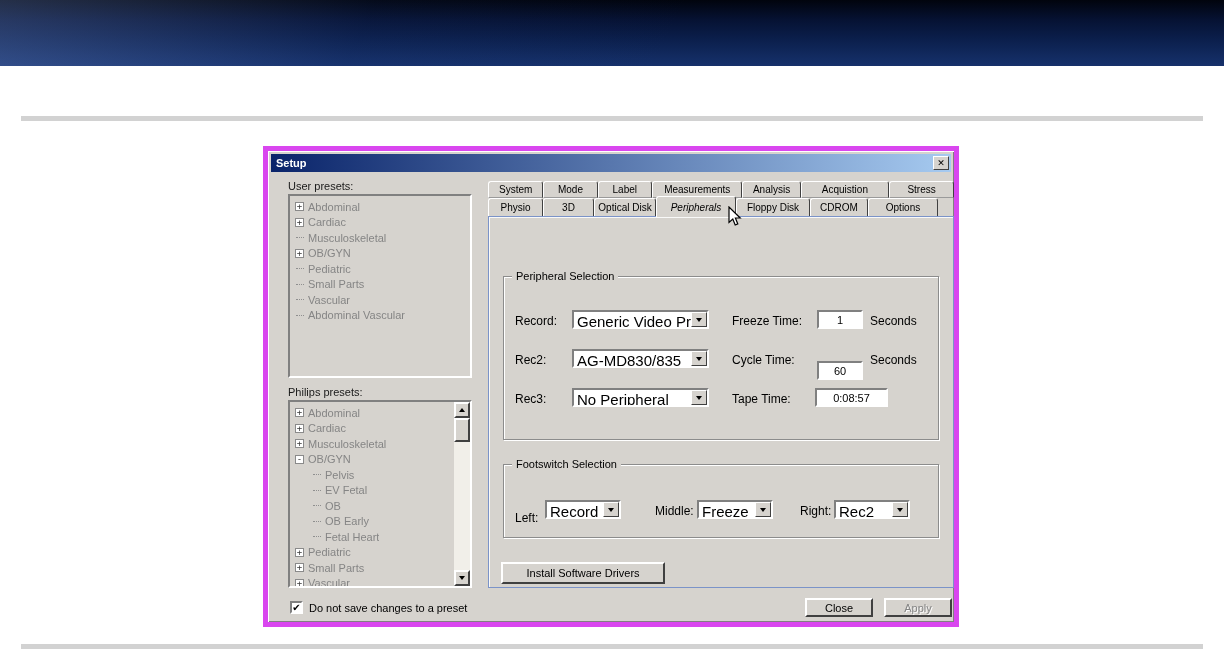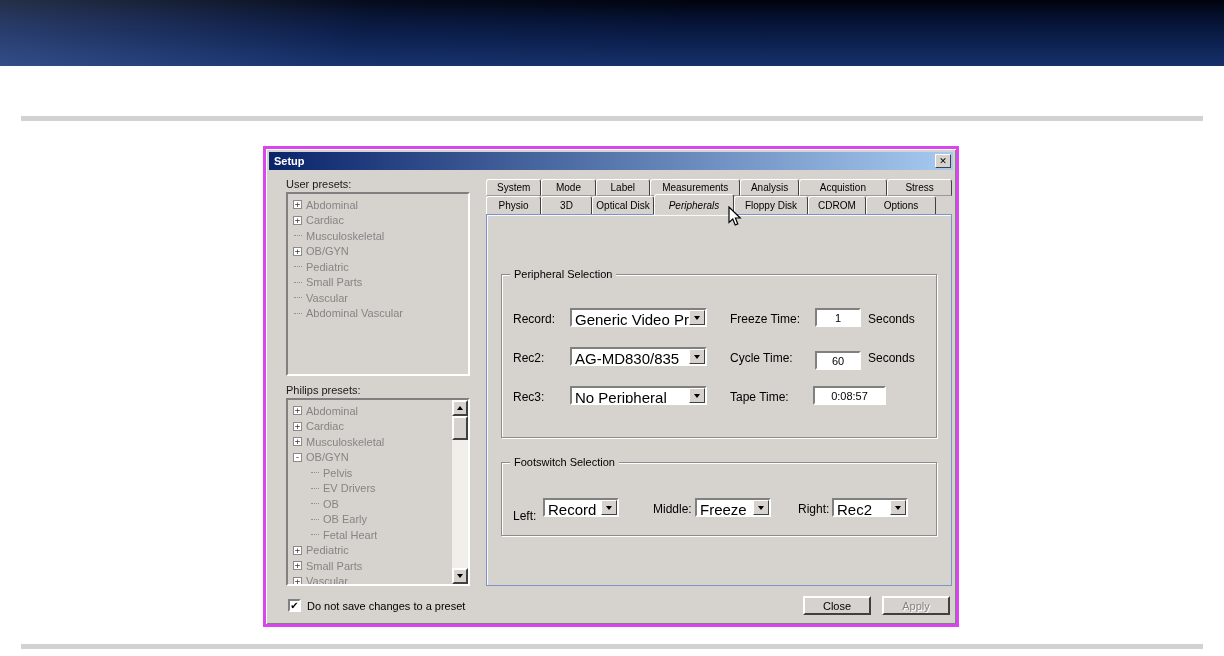--- a/index.html
+++ b/index.html
@@ -11,21 +11,21 @@
     background:
       linear-gradient(115deg, rgba(130,160,225,0.28) 0%, rgba(40,70,140,0.10) 30%, rgba(10,20,50,0) 55%),
       linear-gradient(180deg, #01040d 0%, #061233 30%, #0b1f4c 60%, #16316b 100%); }
 
   .rule { position:absolute; left:21px; width:1182px; height:5px; background:#d2d2d2; }
   .rule-top { top:116px; }
   .rule-bottom { top:644px; }
 
   
   .dialog { position:absolute; left:263px; top:146px; width:696px; height:481px;
-    background:#d6d3ce; border:3px solid #d946ef;
+    background:#d6d3ce; border:5px solid #d946ef;
     box-shadow: inset 1px 1px 0 #ffffff, inset -1px -1px 0 #808080; }
 
   .titlebar { position:absolute; left:3px; top:3px; right:3px; height:18px;
     background:linear-gradient(to right,#0a246a,#a6caf0);
     display:flex; align-items:center; padding-left:5px; }
   .titlebar .title { color:#ffffff; font-size:11px; font-weight:bold; flex:1; }
   .close-btn { width:16px; height:14px; margin-right:2px; background:#d6d3ce;
     border:1px solid; border-color:#ffffff #404040 #404040 #ffffff;
     font-size:9px; line-height:10px; color:#000; display:flex; align-items:center; justify-content:center;
     font-family:"DejaVu Sans",sans-serif; cursor:default; }
@@ -99,21 +99,21 @@
     display:flex; align-items:center; justify-content:center; flex:none; }
 
   .win-input { position:absolute; height:19px; background:#ffffff;
     border:2px solid; border-color:#808080 #ffffff #ffffff #808080;
     font:11px "Liberation Sans",sans-serif; color:#000; text-align:center; }
 
   
   .lr1 { left:11px; top:37px; } .lr2 { left:11px; top:76px; } .lr3 { left:11px; top:115px; }
   .dd1 { left:68px; top:33px; width:137px; } .dd2 { left:68px; top:72px; width:137px; } .dd3 { left:68px; top:111px; width:137px; }
   .tl1 { left:228px; top:37px; } .tl2 { left:228px; top:76px; } .tl3 { left:228px; top:115px; }
-  .tf1 { left:313px; top:33px; width:46px; } .tf2 { left:313px; top:76px; width:46px; } .tf3 { left:311px; top:111px; width:73px; }
+  .tf1 { left:313px; top:33px; width:46px; } .tf2 { left:313px; top:84px; width:46px; } .tf3 { left:311px; top:111px; width:73px; }
   .u1 { left:366px; top:37px; } .u2 { left:366px; top:76px; }
 
   
   .fl1 { left:11px; top:46px; } .fd1 { left:41px; top:35px; width:76px; }
   .fl2 { left:151px; top:39px; } .fd2 { left:193px; top:35px; width:76px; }
   .fl3 { left:296px; top:39px; } .fd3 { left:330px; top:35px; width:76px; }
 
   .win-btn { position:absolute; background:#d6d3ce; border:2px solid; border-color:#ffffff #404040 #404040 #ffffff;
     font:11px "Liberation Sans",sans-serif; color:#000; display:flex; align-items:center; justify-content:center;
     cursor:default; white-space:nowrap; }
@@ -201,21 +201,21 @@
           <span class="ti-label">OB/GYN</span>
         </div>
         <div class="ti child">
 
           <span class="dash"></span>
           <span class="ti-label">Pelvis</span>
         </div>
         <div class="ti child">
 
           <span class="dash"></span>
-          <span class="ti-label">EV Drivers</span>
+          <span class="ti-label">EV Fetal</span>
         </div>
         <div class="ti child">
 
           <span class="dash"></span>
           <span class="ti-label">OB</span>
         </div>
         <div class="ti child">
 
           <span class="dash"></span>
           <span class="ti-label">OB Early</span>
@@ -332,20 +332,21 @@
 
         <span class="fld-label fl3">Right:</span>
         <div class="dropdown fd3">
           <span class="dd-text">Rec2</span>
           <span class="dd-btn">
               <span class="tri-dd"></span>
             </span>
         </div>
       </div>
 
+      <button class="win-btn install-btn">Install Software Drivers</button>
     </div>
 
     <button class="win-btn close-dialog-btn">Close</button>
     <button class="win-btn apply-btn">Apply</button>
   </div>
 
   <svg class="cursor" width="14" height="21" viewBox="0 0 14 21">
     <path d="M1,1 L1,16.5 L4.8,13 L7.2,19 L9.8,17.9 L7.4,12 L12.2,12 Z" fill="#ffffff" stroke="#000000" stroke-width="1.2"></path>
   </svg>
 </div>

